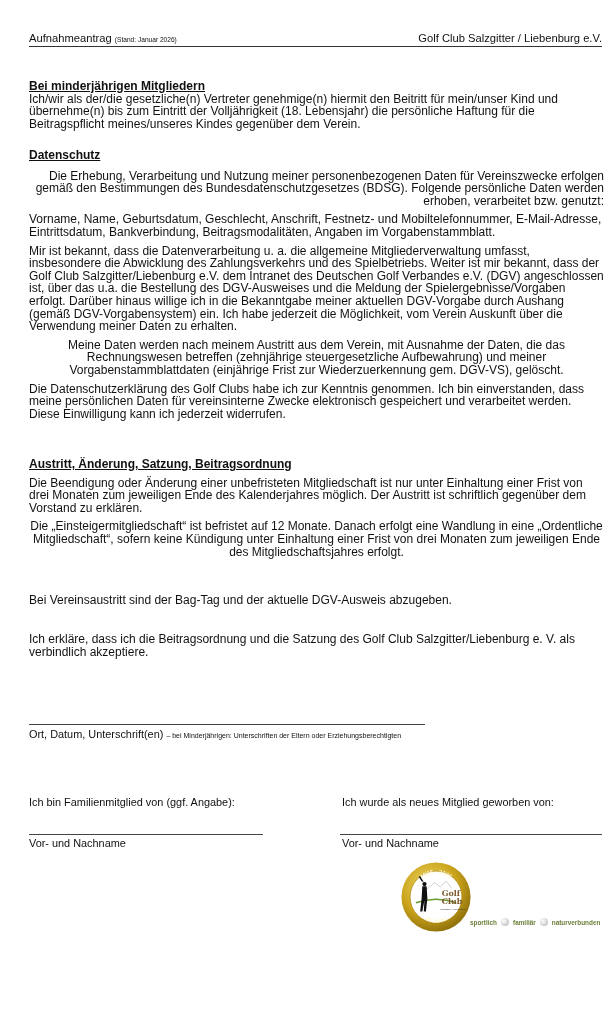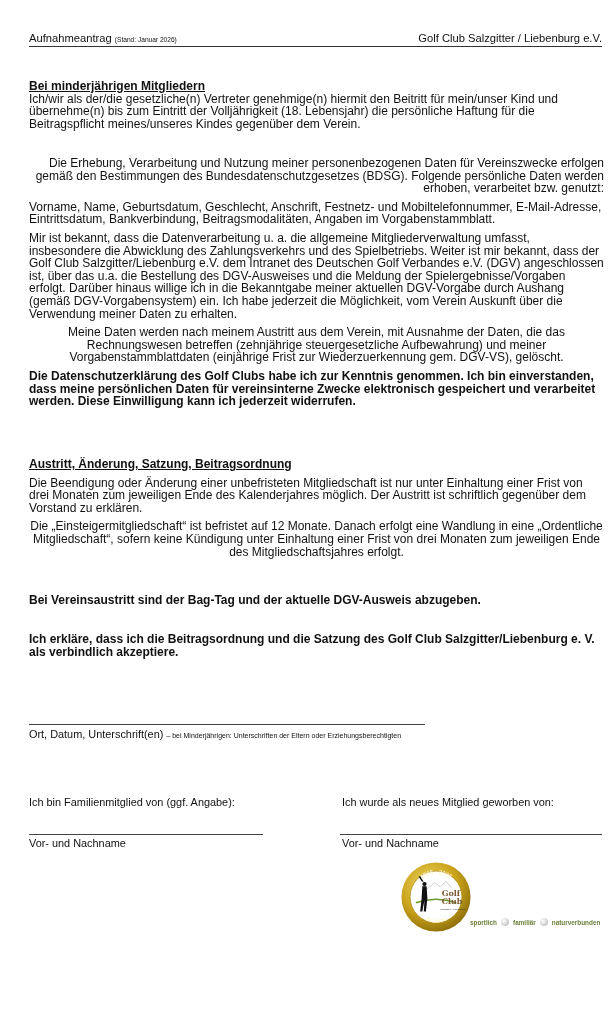--- a/index.html
+++ b/index.html
@@ -8,21 +8,21 @@
   .page { position: absolute; left: 0; top: 0; width: 615px; height: 1024px; }
 
   .hdr { position: absolute; left: 29px; top: 31px; width: 573px; height: 15px;
          border-bottom: 1px solid #333; font-size: 11.2px; }
   .hdr .left { position: absolute; left: 0; top: 1px; }
   .hdr .left small { font-size: 6.6px; }
   .hdr .right { position: absolute; right: 0; top: 1px; text-align: center; }
 
   .block { position: absolute; left: 29px; width: 575px; font-size: 12px; line-height: 12.6px; }
   .h { font-weight: bold; text-decoration: underline; }
-  .b { font-weight: bold; }
+  .b { font-weight: normal; }
   p { margin: 0; }
 
   .line { position: absolute; height: 0; border-top: 1px solid #444; }
   .lbl { position: absolute; font-size: 10.9px; }
   .lbl small { font-size: 7px; }
 
   .logo { position: absolute; left: 400px; top: 861px; width: 72px; height: 72px; }
   .slogan { position: absolute; left: 470px; top: 918px; font-size: 6.4px; font-weight: bold; color: #6b7f3a; white-space: nowrap; }
   .ball { display: inline-block; width: 8px; height: 8px; border-radius: 50%;
           background: radial-gradient(circle at 35% 35%, #fff, #c9c9c9 70%, #a9a9a9);
@@ -40,20 +40,21 @@
     </span>
     <span class="right">Golf Club Salzgitter / Liebenburg e.V.</span>
   </div>
 
   <div class="block" style="top:80px;">
     <p class="h">Bei minderjährigen Mitgliedern</p>
     <p>Ich/wir als der/die gesetzliche(n) Vertreter genehmige(n) hiermit den Beitritt für mein/unser Kind und übernehme(n) bis zum Eintritt der Volljährigkeit (18. Lebensjahr) die persönliche Haftung für die Beitragspflicht meines/unseres Kindes gegenüber dem Verein.</p>
   </div>
 
   <div class="block" style="top:149px;">
+    <p class="h">Datenschutz</p>
     <p style="margin-top:8px;text-align:right;">Die Erhebung, Verarbeitung und Nutzung meiner personenbezogenen Daten für Vereinszwecke erfolgen gemäß den Bestimmungen des Bundesdatenschutzgesetzes (BDSG). Folgende persönliche Daten werden erhoben, verarbeitet bzw. genutzt:</p>
     <p style="margin-top:6px;">Vorname, Name, Geburtsdatum, Geschlecht, Anschrift, Festnetz- und Mobiltelefonnummer, E-Mail-Adresse, Eintrittsdatum, Bankverbindung, Beitragsmodalitäten, Angaben im Vorgabenstammblatt.</p>
     <p style="margin-top:6px;">Mir ist bekannt, dass die Datenverarbeitung u. a. die allgemeine Mitgliederverwaltung umfasst, insbesondere die Abwicklung des Zahlungsverkehrs und des Spielbetriebs. Weiter ist mir bekannt, dass der Golf Club Salzgitter/Liebenburg e.V. dem Intranet des Deutschen Golf Verbandes e.V. (DGV) angeschlossen ist, über das u.a. die Bestellung des DGV-Ausweises und die Meldung der Spielergebnisse/Vorgaben erfolgt. Darüber hinaus willige ich in die Bekanntgabe meiner aktuellen DGV-Vorgabe durch Aushang (gemäß DGV-Vorgabensystem) ein. Ich habe jederzeit die Möglichkeit, vom Verein Auskunft über die Verwendung meiner Daten zu erhalten.</p>
     <p style="margin-top:6px;text-align:center;">Meine Daten werden nach meinem Austritt aus dem Verein, mit Ausnahme der Daten, die das Rechnungswesen betreffen (zehnjährige steuergesetzliche Aufbewahrung) und meiner Vorgabenstammblattdaten (einjährige Frist zur Wiederzuerkennung gem. DGV-VS), gelöscht.</p>
     <p class="b" style="margin-top:6px;">Die Datenschutzerklärung des Golf Clubs habe ich zur Kenntnis genommen. Ich bin einverstanden, dass meine persönlichen Daten für vereinsinterne Zwecke elektronisch gespeichert und verarbeitet werden. Diese Einwilligung kann ich jederzeit widerrufen.</p>
   </div>
 
   <div class="block" style="top:458px;">
     <p class="h">Austritt, Änderung, Satzung, Beitragsordnung</p>
     <p style="margin-top:6px;">Die Beendigung oder Änderung einer unbefristeten Mitgliedschaft ist nur unter Einhaltung einer Frist von drei Monaten zum jeweiligen Ende des Kalenderjahres möglich. Der Austritt ist schriftlich gegenüber dem Vorstand zu erklären.</p>

